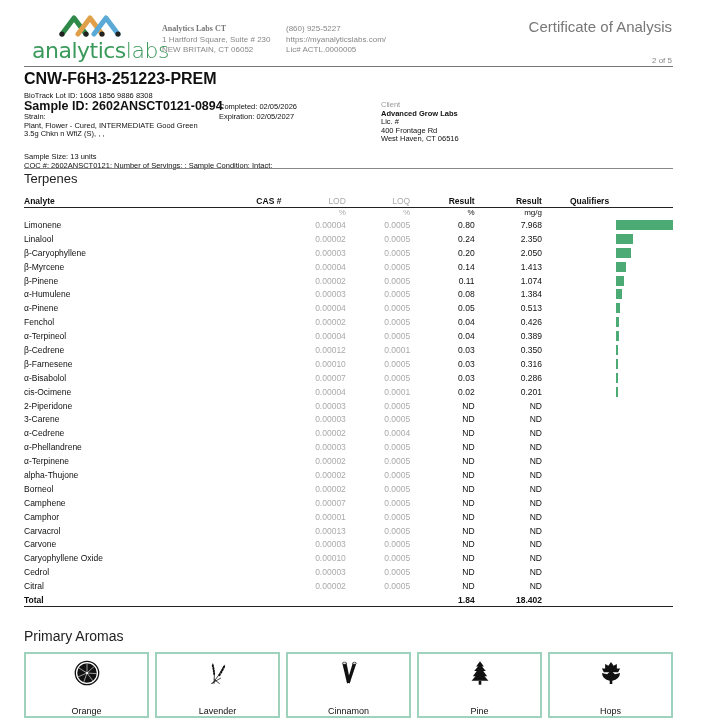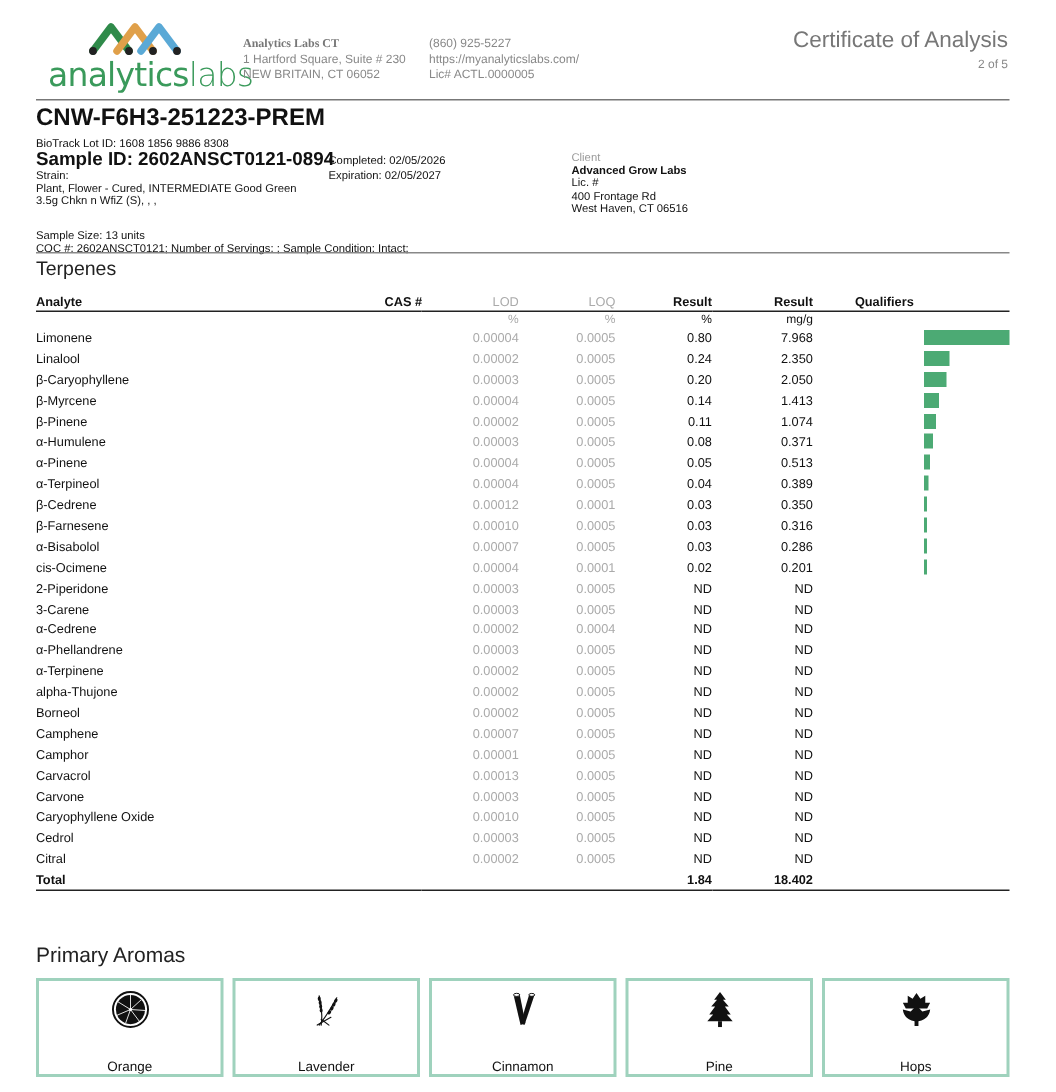--- a/index.html
+++ b/index.html
@@ -8,21 +8,21 @@
 
   .header { position: absolute; left: 0; top: 0; width: 704px; height: 66px; }
   .logo { position: absolute; left: 30px; top: 12px; width: 120px; height: 50px; }
   .logo-mark { position: absolute; left: 28px; top: 2px; width: 70px; height: 24px; }
   .logo-text { position: absolute; left: 2px; top: 26px; font-size: 22px; color: #3a9a5b; letter-spacing: -0.5px; white-space: nowrap; font-family: "DejaVu Sans", sans-serif; }
   .logo-text .light { color: #3a9a5b; font-weight: 300; }
   .lab-info { position: absolute; left: 162px; top: 24px; font-size: 8px; line-height: 10.5px; color: #888; }
   .lab-info .name { font-weight: bold; color: #777; font-family: Liberation Serif, serif; }
   .lab-contact { position: absolute; left: 286px; top: 24px; font-size: 8px; line-height: 10.5px; color: #888; }
   .coa-title { position: absolute; right: 32px; top: 18px; font-size: 15px; color: #777; }
-  .page-num { position: absolute; right: 32px; top: 38px; font-size: 8px; color: #888; margin-left: 32px; }
+  .page-num { position: absolute; right: 32px; top: 56px; font-size: 8px; color: #888; margin-left: 32px; }
   .header-rule { position: absolute; left: 24px; top: 66px; width: 649px; height: 1px; background: #777; }
 
   .sample-block { position: absolute; left: 24px; top: 70px; width: 660px; }
   .batch-id { position: absolute; left: 0; top: 0; font-size: 16px; font-weight: bold; white-space: nowrap; }
   .biotrack { position: absolute; left: 0; top: 21px; font-size: 7.5px; white-space: nowrap; }
   .sample-id { position: absolute; left: 0; top: 29px; font-size: 12.5px; font-weight: bold; white-space: nowrap; }
   .dates { position: absolute; left: 195px; top: 32px; font-size: 7.5px; line-height: 9.5px; white-space: nowrap; }
   .strain { position: absolute; left: 0; top: 43px; font-size: 7.5px; line-height: 8.5px; white-space: nowrap; }
   .sample-size { position: absolute; left: 0; top: 83px; font-size: 7.5px; line-height: 8.5px; white-space: nowrap; }
   .client { position: absolute; left: 357px; top: 31px; font-size: 7.5px; line-height: 8.5px; white-space: nowrap; }
@@ -200,34 +200,45 @@
         <td class="qual">
           <span class="bar" style="width: 7.68298px; background: rgb(76, 170, 116);"></span>
         </td>
       </tr>
       <tr>
         <td class="analyte">α-Humulene</td>
         <td></td>
         <td class="muted">0.00003</td>
         <td class="muted">0.0005</td>
         <td>0.08</td>
-        <td>0.371</td>
+        <td>1.384</td>
         <td class="qual">
           <span class="bar" style="width: 6.05196px; background: rgb(76, 170, 116);"></span>
         </td>
       </tr>
       <tr>
         <td class="analyte">α-Pinene</td>
         <td></td>
         <td class="muted">0.00004</td>
         <td class="muted">0.0005</td>
         <td>0.05</td>
         <td>0.513</td>
         <td class="qual">
           <span class="bar" style="width: 3.6698px; background: rgb(76, 170, 116);"></span>
+        </td>
+      </tr>
+      <tr>
+        <td class="analyte">Fenchol</td>
+        <td></td>
+        <td class="muted">0.00002</td>
+        <td class="muted">0.0005</td>
+        <td>0.04</td>
+        <td>0.426</td>
+        <td class="qual">
+          <span class="bar" style="width: 3.04744px; background: rgb(76, 170, 116);"></span>
         </td>
       </tr>
       <tr>
         <td class="analyte">α-Terpineol</td>
         <td></td>
         <td class="muted">0.00004</td>
         <td class="muted">0.0005</td>
         <td>0.04</td>
         <td>0.389</td>
         <td class="qual">

